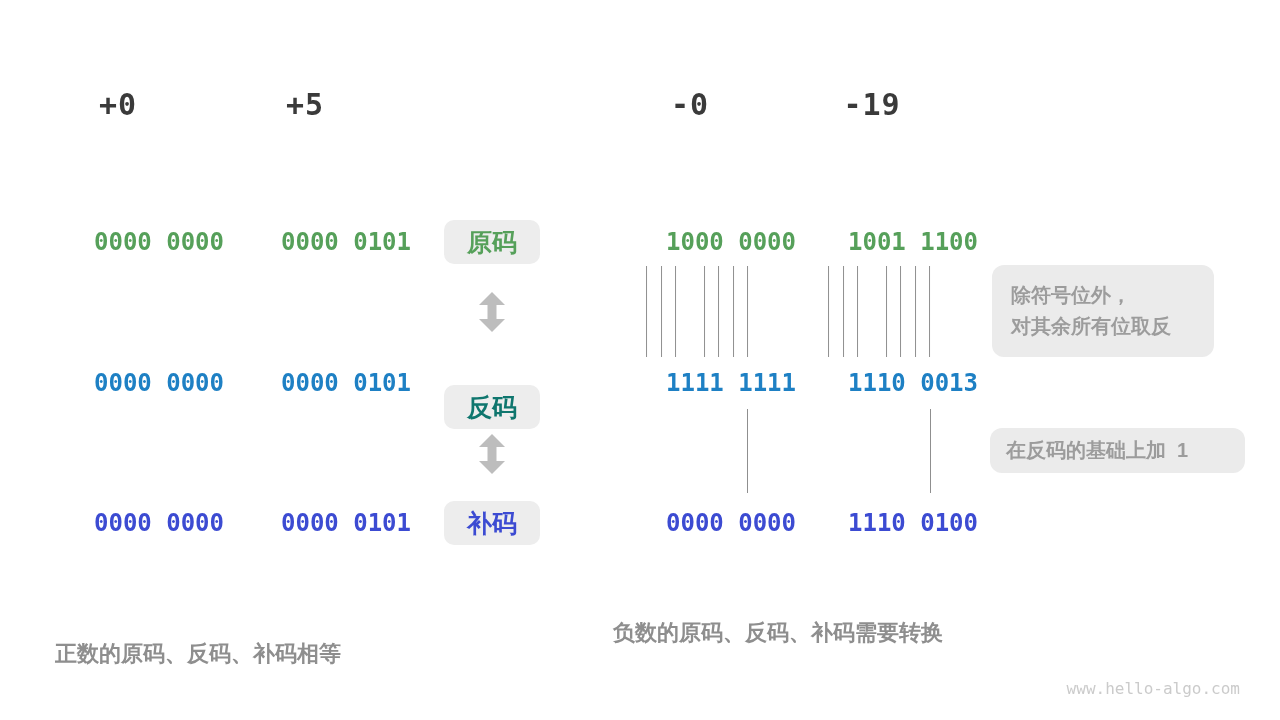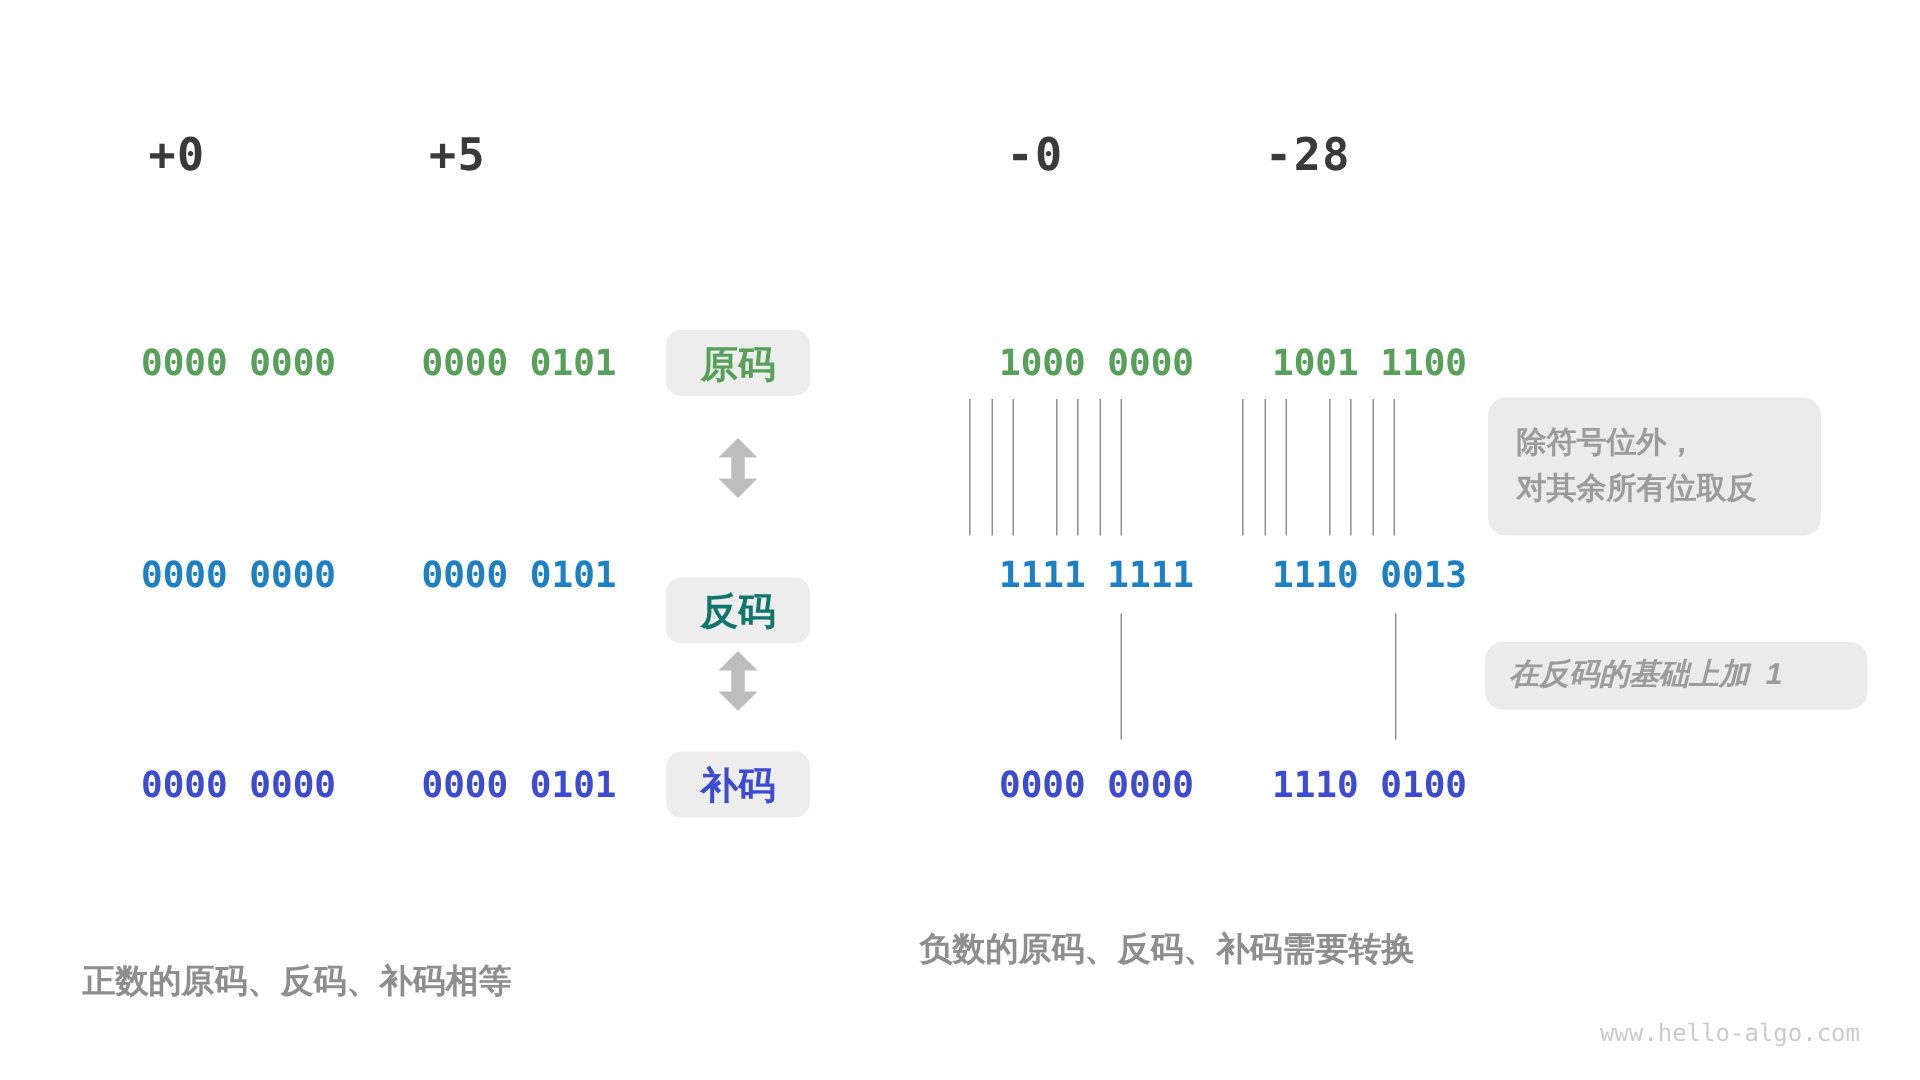--- a/index.html
+++ b/index.html
@@ -54,21 +54,21 @@
   }
 </style>
 </head>
 <body>
 
 <div class="canvas">
 
   <div class="abs center mono num-header" style="left:118px; top:104px;">+0</div>
   <div class="abs center mono num-header" style="left:305px; top:104px;">+5</div>
   <div class="abs center mono num-header" style="left:690px; top:104px;">-0</div>
-  <div class="abs center mono num-header" style="left:872px; top:104px;">-28</div>
+  <div class="abs center mono num-header" style="left:872px; top:104px;">-19</div>
 
   <div class="abs center mono bin green" style="left:118px; top:242px;">0000 0000</div>
   <div class="abs center mono bin green" style="left:305px; top:242px;">0000 0101</div>
   <div class="abs center tagbox green" style="left:492px; top:242px;">原码</div>
   <div class="abs center mono bin green" style="left:690px; top:242px;">1000 0000</div>
   <div class="abs center mono bin green" style="left:872px; top:242px;">1001 1100</div>
 
   <div class="abs tickrow" style="left:690px; top:266px; transform:translateX(-50%);">
     <span class="slot"></span>
       <span class="slot">
@@ -144,20 +144,20 @@
   <div class="abs center mono bin indigo" style="left:118px; top:523px;">0000 0000</div>
   <div class="abs center mono bin indigo" style="left:305px; top:523px;">0000 0101</div>
   <div class="abs center tagbox indigo" style="left:492px; top:523px;">补码</div>
   <div class="abs center mono bin indigo" style="left:690px; top:523px;">0000 0000</div>
   <div class="abs center mono bin indigo" style="left:872px; top:523px;">1110 0100</div>
 
   <div class="abs note two-line" style="left:992px; top:265px;">
     <div>除符号位外，</div>
     <div>对其余所有位取反</div>
   </div>
-  <div class="abs note one-line" style="left:990px; top:428px;font-style:italic;">在反码的基础上加  1</div>
+  <div class="abs note one-line" style="left:990px; top:428px;">在反码的基础上加  1</div>
 
   <div class="abs caption" style="left:55px; top:639px;">正数的原码、反码、补码相等</div>
   <div class="abs caption" style="left:613px; top:618px;">负数的原码、反码、补码需要转换</div>
 
   <div class="abs watermark" style="right:40px; top:679px;">www.hello-algo.com</div>
 
 </div>
 
 </body></html>

